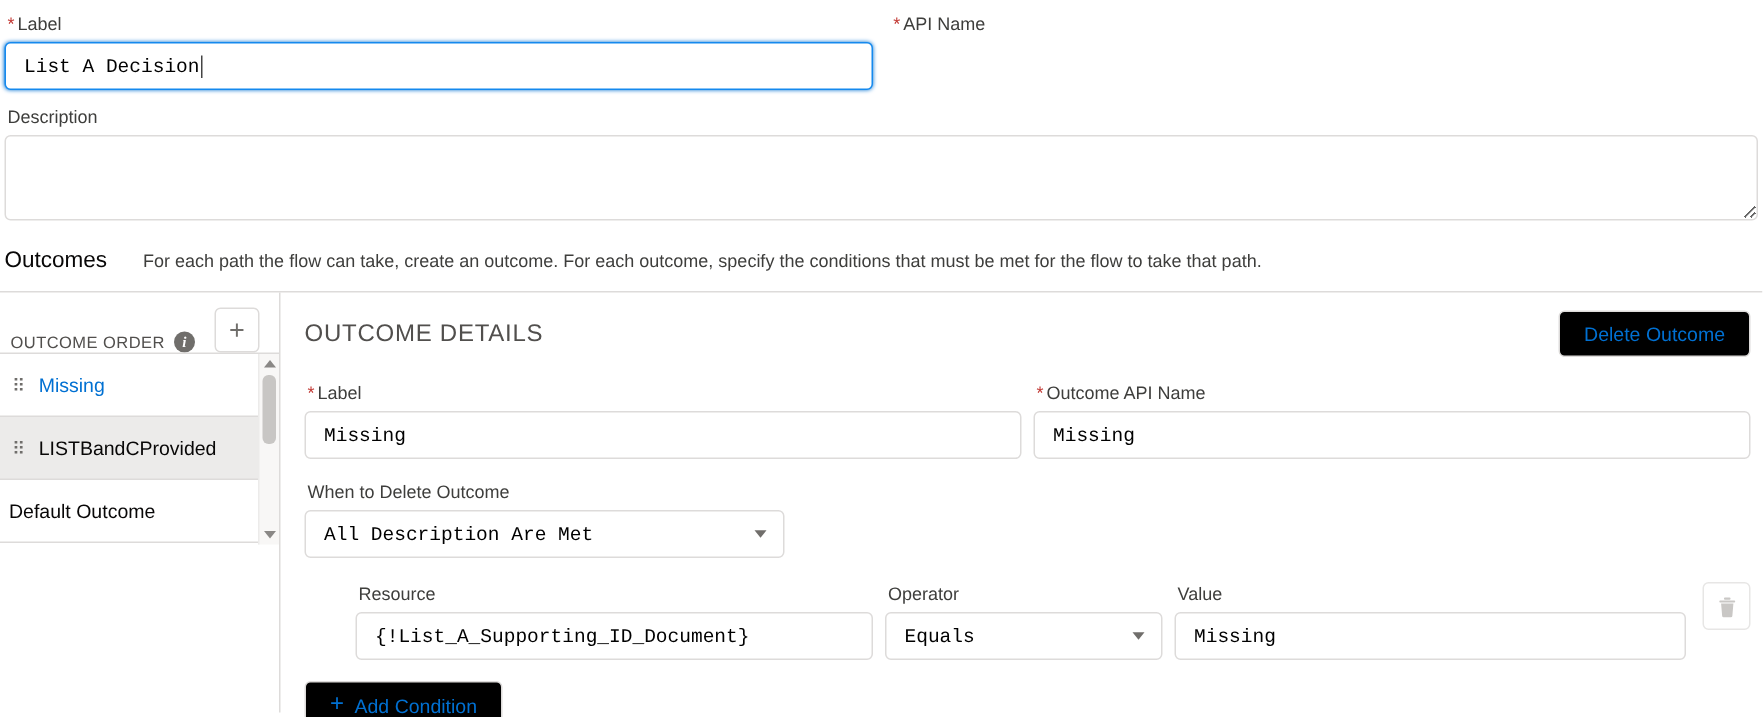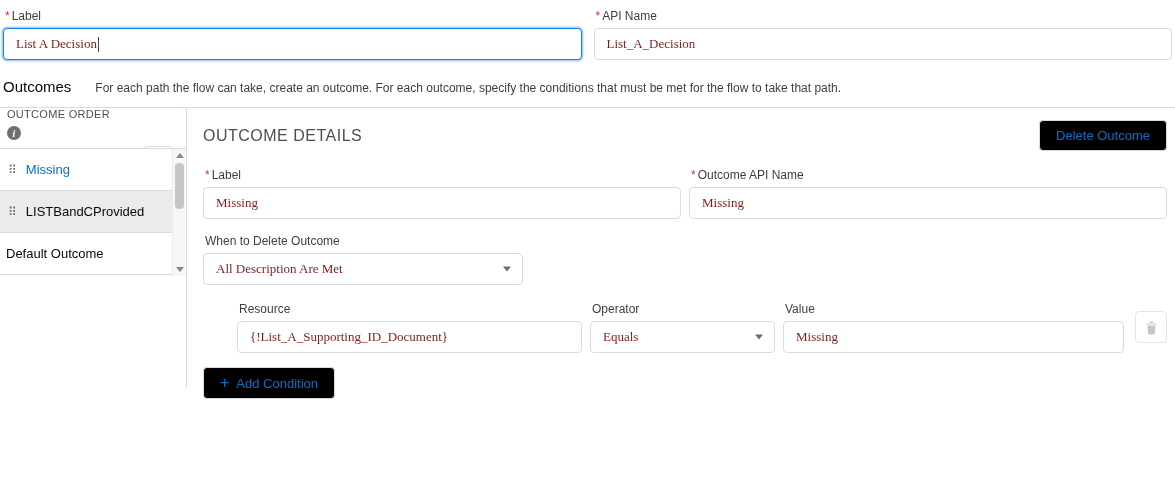--- a/index.html
+++ b/index.html
@@ -17,40 +17,40 @@
   .fields-row { display: flex; gap: 12px; }
   .field { display: flex; flex-direction: column; }
   .field.half { flex: 1; }
   .flabel {
     font-size: 12px; color: #3e3e3c; margin: 0 0 4px 2px;
     display: flex; align-items: baseline; line-height: 16px;
   }
   .req { color: #c23934; margin-right: 2px; font-size: 12px; }
   .input {
     height: 32px; border: 1px solid #dddbda; border-radius: 4px;
-    padding: 0 12px; font-size: 13px; color: #7f1d1d; background: #fff;
-    width: 100%; display: flex; align-items: center; font-family: Liberation Serif, serif;
+    padding: 0 12px; font-size: 13px; color: #000000; background: #fff;
+    width: 100%; display: flex; align-items: center; font-family: Liberation Mono, monospace;
   }
   input.input { display: inline-block; line-height: 30px; }
   .input.focused { border-color: #1589ee; box-shadow: 0 0 3px #0070d2; }
   .caret { display: inline-block; width: 1px; height: 15px; background: #444; margin-left: 1px; vertical-align: middle; }
   textarea.input { height: 57px; resize: vertical; padding: 6px 12px; display: block; }
   .desc-field { margin-top: 10px; }
 
   
   .outcomes-heading { display: flex; align-items: baseline; gap: 24px; margin: 18px 0 0 3px; padding-bottom: 12px; }
   .outcomes-heading h2 { font-size: 15px; font-weight: 400; color: #080707; }
   .outcomes-heading .sub { font-size: 12px; color: #3e3e3c; }
 
   
   .outcomes-body { display: flex; border-top: 1px solid #dddbda; height: 281px; align-items: stretch; }
 
   
   .order-panel { width: 187px; border-right: 1px solid #dddbda; flex: none; }
-  .order-header { display: flex; align-items: flex-start; gap: 6px; height: 40px; padding: 0 13px 0 7px; flex-direction: column; }
+  .order-header { display: flex; align-items: flex-end; gap: 6px; height: 40px; padding: 0 13px 0 7px; }
   .order-title { font-size: 11px; color: #514f4d; letter-spacing: .3px; white-space: nowrap; }
   .info-icon {
     width: 14px; height: 14px; border-radius: 50%; background: #706e6b; color: #fff;
     font-size: 10px; font-style: italic; font-weight: bold;
     display: inline-flex; align-items: center; justify-content: center; flex: none; font-family: "Liberation Serif", serif;
   }
   .add-btn {
     width: 30px; height: 30px; border: 1px solid #dddbda; border-radius: 4px; background: #fff;
     color: #706e6b; font-size: 18px; line-height: 26px; margin-left: auto; cursor: pointer;
     font-family: inherit; flex: none; padding: 0;
@@ -89,21 +89,21 @@
   .details-fields .field { flex: 1; min-width: 0; }
 
   .execute-field { margin-top: 14px; width: 320px; }
   .combobox { position: relative; cursor: pointer; }
   .combobox .input { padding-right: 30px; }
   .chevron {
     position: absolute; right: 12px; top: 50%; transform: translateY(-50%);
     width: 0; height: 0; border-left: 4px solid transparent; border-right: 4px solid transparent; border-top: 5px solid #706e6b;
   }
 
-  .condition-row { display: flex; gap: 8px; margin: 16px 0 0 34px; align-items: center; }
+  .condition-row { display: flex; gap: 8px; margin: 16px 0 0 34px; align-items: flex-start; }
   .cf-resource { width: 345px; flex: none; }
   .cf-operator { width: 185px; flex: none; }
   .cf-value { flex: 1; min-width: 0; }
   .trash-btn {
     width: 32px; height: 32px; border: 1px solid #e7e6e5; border-radius: 4px; background: #fff;
     display: inline-flex; align-items: center; justify-content: center; flex: none; margin-left: 3px;
     cursor: default; padding: 0;
   }
 
   .add-condition { margin-top: 14px; height: 32px; }
@@ -124,22 +124,27 @@
         <div class="input focused" role="textbox">
           <span>List A Decision</span>
           <span class="caret"></span>
         </div>
       </div>
       <div class="field half">
         <span class="flabel">
           <span class="req">*</span>
           <span>API Name</span>
         </span>
-        <input class="input" type="text" value="List_A_Decision" style="">
-      </div>
+      </div>
+    </div>
+    <div class="field desc-field">
+      <span class="flabel">
+        <span>Description</span>
+      </span>
+      <textarea class="input" style=""></textarea>
     </div>
   </div>
 
   <div class="outcomes-heading">
     <h2>Outcomes</h2>
     <span class="sub">For each path the flow can take, create an outcome. For each outcome, specify the conditions that must be met for the flow to take that path.</span>
   </div>
 
   <div class="outcomes-body">
 

